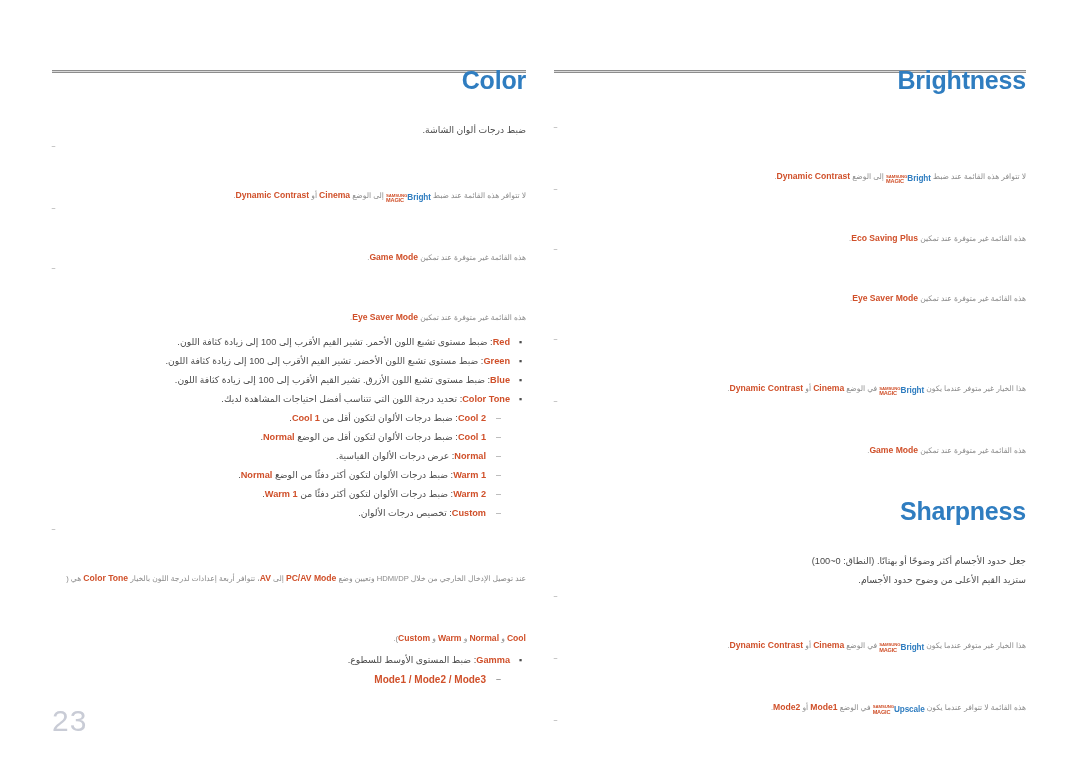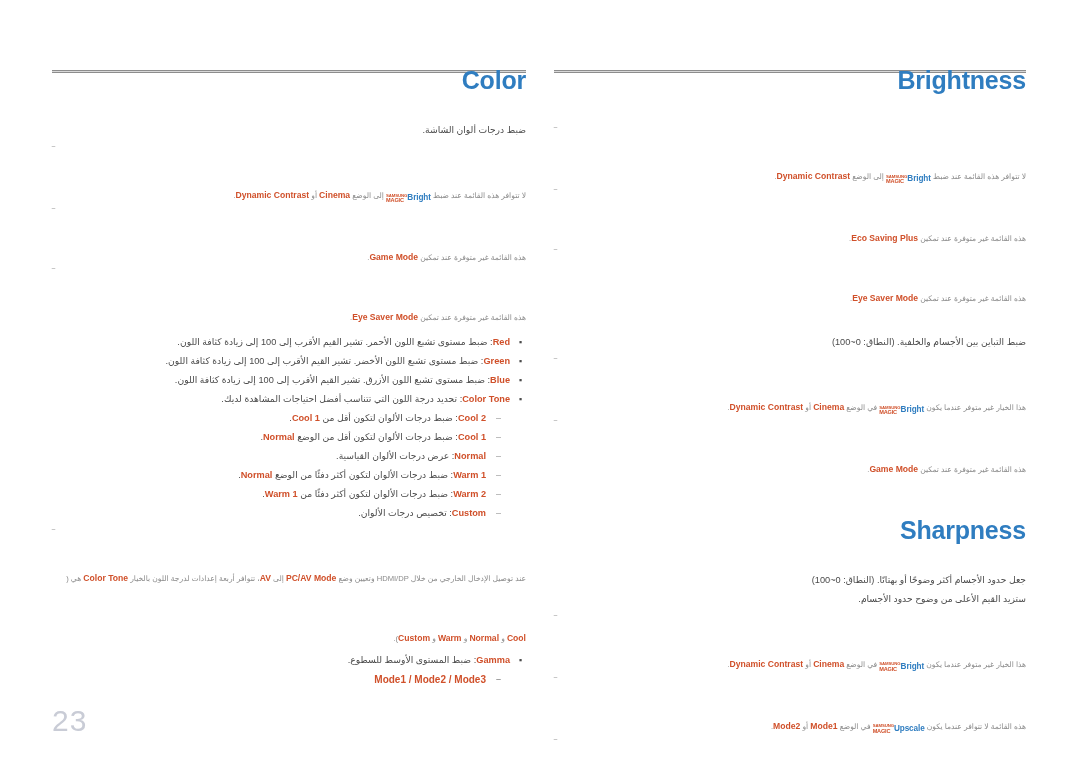--- a/index.html
+++ b/index.html
@@ -233,21 +233,20 @@
 
   <div class="col right">
     <div id="right-sections">
         <h1 class="section">Brightness</h1>
         <div class="section-gap-1"></div>
         <div class="sp4"></div>
         <div class="note"><span class="dash">‾</span>لا تتوافر هذه القائمة عند ضبط <span class="magic"><span class="stack"><span class="s1">SAMSUNG</span><span class="s2">MAGIC</span></span><span class="word" style="font-size: 8.2px;">Bright</span></span> إلى الوضع <span class="tk">Dynamic Contrast</span>.</div>
         <div class="note"><span class="dash">‾</span>هذه القائمة غير متوفرة عند تمكين <span class="tk">Eco Saving Plus</span>.</div>
         <div class="note"><span class="dash">‾</span>هذه القائمة غير متوفرة عند تمكين <span class="tk">Eye Saver Mode</span>.</div>
         <div class="section-gap-1"></div>
-        <p class="para">ضبط التباين بين الأجسام والخلفية. (النطاق: 0~100)</p>
         <div class="sp4"></div>
         <div class="note"><span class="dash">‾</span>هذا الخيار غير متوفر عندما يكون <span class="magic"><span class="stack"><span class="s1">SAMSUNG</span><span class="s2">MAGIC</span></span><span class="word" style="font-size: 8.2px;">Bright</span></span> في الوضع <span class="tk">Cinema</span> أو <span class="tk">Dynamic Contrast</span>.</div>
         <div class="note"><span class="dash">‾</span>هذه القائمة غير متوفرة عند تمكين <span class="tk">Game Mode</span>.</div>
         <h1 class="section" style="margin-top: 38px;">Sharpness</h1>
         <div class="section-gap-1"></div>
         <p class="para">جعل حدود الأجسام أكثر وضوحًا أو بهتانًا. (النطاق: 0~100)</p>
         <p class="para">ستزيد القيم الأعلى من وضوح حدود الأجسام.</p>
         <div class="sp4"></div>
         <div class="note"><span class="dash">‾</span>هذا الخيار غير متوفر عندما يكون <span class="magic"><span class="stack"><span class="s1">SAMSUNG</span><span class="s2">MAGIC</span></span><span class="word" style="font-size: 8.2px;">Bright</span></span> في الوضع <span class="tk">Cinema</span> أو <span class="tk">Dynamic Contrast</span>.</div>
         <div class="note"><span class="dash">‾</span>هذه القائمة لا تتوافر عندما يكون <span class="magic"><span class="stack"><span class="s1">SAMSUNG</span><span class="s2">MAGIC</span></span><span class="word" style="font-size: 8.2px;">Upscale</span></span> في الوضع <span class="tk">Mode1</span> أو <span class="tk">Mode2</span>.</div>

